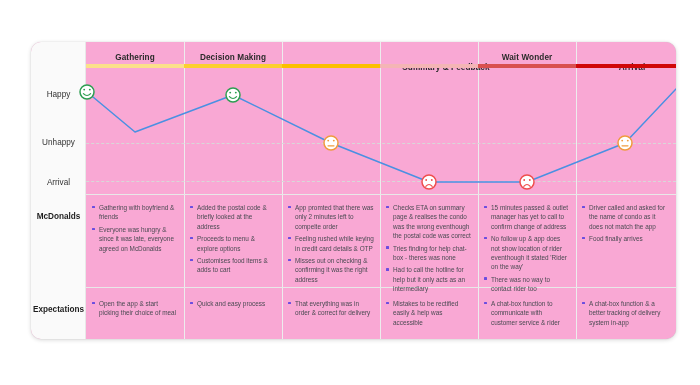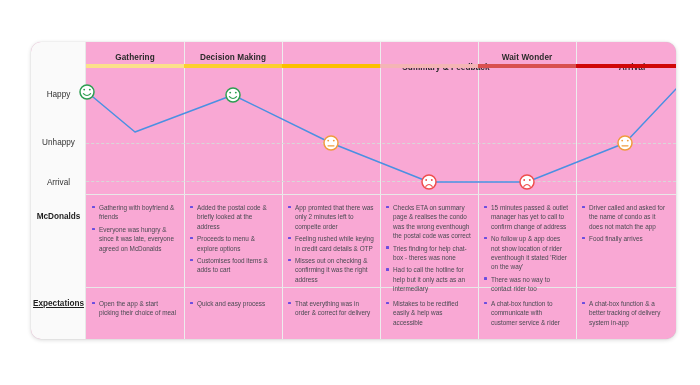--- a/index.html
+++ b/index.html
@@ -145,21 +145,21 @@
     <div class="phase-head" style="left:551px;width:100px;align-items:flex-end;">
       <span>Arrival</span>
     </div>
     <div class="phase-bar" style="left:545px;width:100px;background:#d00808;"></div>
 
     <div class="ylab" style="top:48px;">Happy</div>
     <div class="ylab" style="top:96px;">Unhappy</div>
     <div class="ylab" style="top:136px;">Arrival</div>
 
     <div class="rowlab" style="top:170px;">McDonalds</div>
-    <div class="rowlab" style="top:257px;text-decoration:underline;">Expectations</div>
+    <div class="rowlab" style="top:263px;">Expectations</div>
 
     <svg class="chart-svg" viewBox="0 0 645 297">
 
       <polyline points="56,50 104,90 202,53 300,101 398,140 496,140 594,101 645,47" fill="none" stroke="#4a90e2" stroke-width="1.5" stroke-linejoin="round" stroke-linecap="round"></polyline>
 
       <g>
         <circle cx="56" cy="50" r="7" fill="#ffffff" stroke="#2e9e52" stroke-width="1.5"></circle>
         <circle cx="53.2" cy="47.6" r="0.95" fill="#2e9e52"></circle>
         <circle cx="58.8" cy="47.6" r="0.95" fill="#2e9e52"></circle>
         <path d="M52.4 51.6 Q56 55.4 59.6 51.6" fill="none" stroke="#2e9e52" stroke-width="1.2" stroke-linecap="round"></path>

